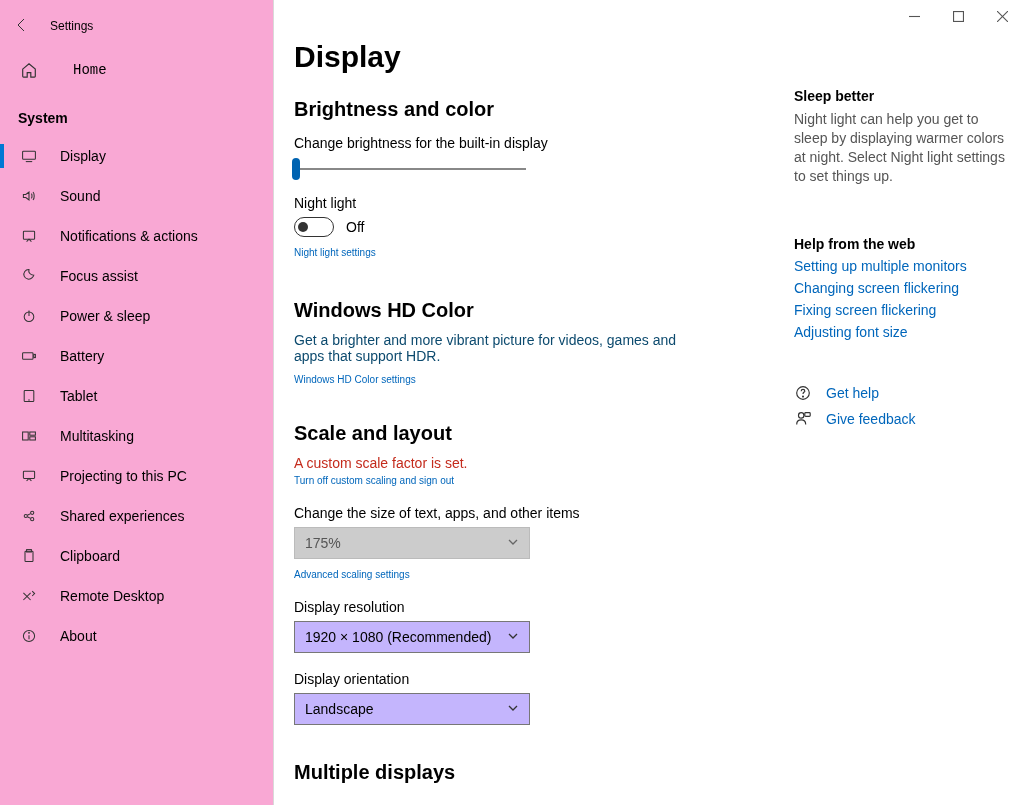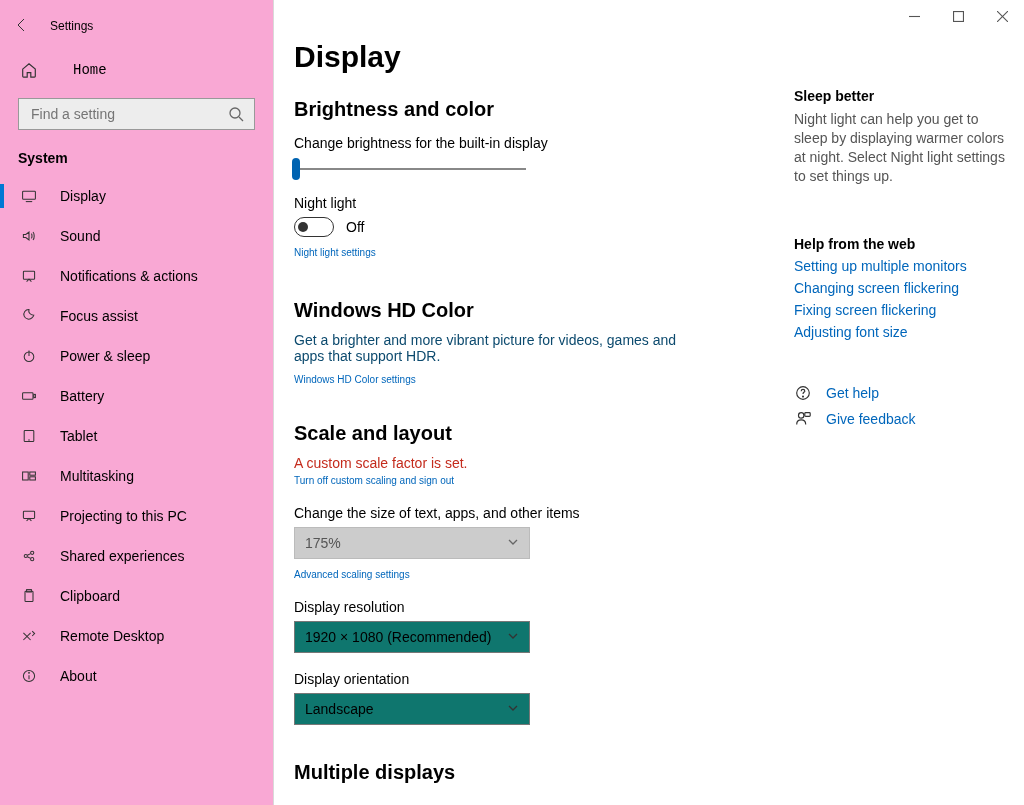--- a/index.html
+++ b/index.html
@@ -135,21 +135,21 @@
   }
   .link {
     color:#0066bb; font-size:10px; margin-top:10px; display:inline-block; cursor:pointer;
   }
   .desc { color:#0c4a6e; font-size:14px; margin-top:6px; max-width:400px; }
   .warn { color:#c42b1c; font-size:14px; margin-top:10px; }
   .select {
     width:236px; height:32px; border:1px solid #777;
     display:flex; align-items:center; padding:0 10px;
     justify-content:space-between; font-size:14px; margin-top:4px;
-    background:#0f766e;
+    background:#c4b5fd;
   }
   .select.disabled { background:#ccc; color:#555; border-color:#bbb;}
   .chev svg{width:12px;height:12px;}
 
   
   .rightpane {
     width: 228px;
     padding: 70px 12px 0 0;
     font-size: 14px;
   }
@@ -205,29 +205,20 @@
 
   <div class="homerow">
     <span class="icon">
       <svg viewBox="0 0 20 20" width="18" height="18" fill="none" stroke="#333" stroke-width="1.3">
           <path d="M3 9l7-6 7 6v8a1 1 0 0 1-1 1h-4v-5H8v5H4a1 1 0 0 1-1-1z"></path>
         </svg>
     </span>
     <span class="label">Home</span>
   </div>
 
-  <div class="searchbox">
-    <input placeholder="Find a setting" style="">
-    <span class="mag">
-      <svg viewBox="0 0 16 16" fill="none" stroke="currentColor" stroke-width="1.3">
-          <circle cx="7" cy="7" r="5"></circle>
-          <line x1="11" y1="11" x2="15" y2="15"></line>
-        </svg>
-    </span>
-  </div>
 
   <div class="section-header">System</div>
 
   <div class="navlist">
     <div class="navitem selected">
       <span class="icon">
           <svg viewBox="0 0 20 20" width="16" height="16" fill="none" stroke="#333" stroke-width="1.3">
             <rect x="2" y="4" width="16" height="10" rx="1"></rect>
             <line x1="6" y1="17" x2="14" y2="17"></line>
           </svg>

